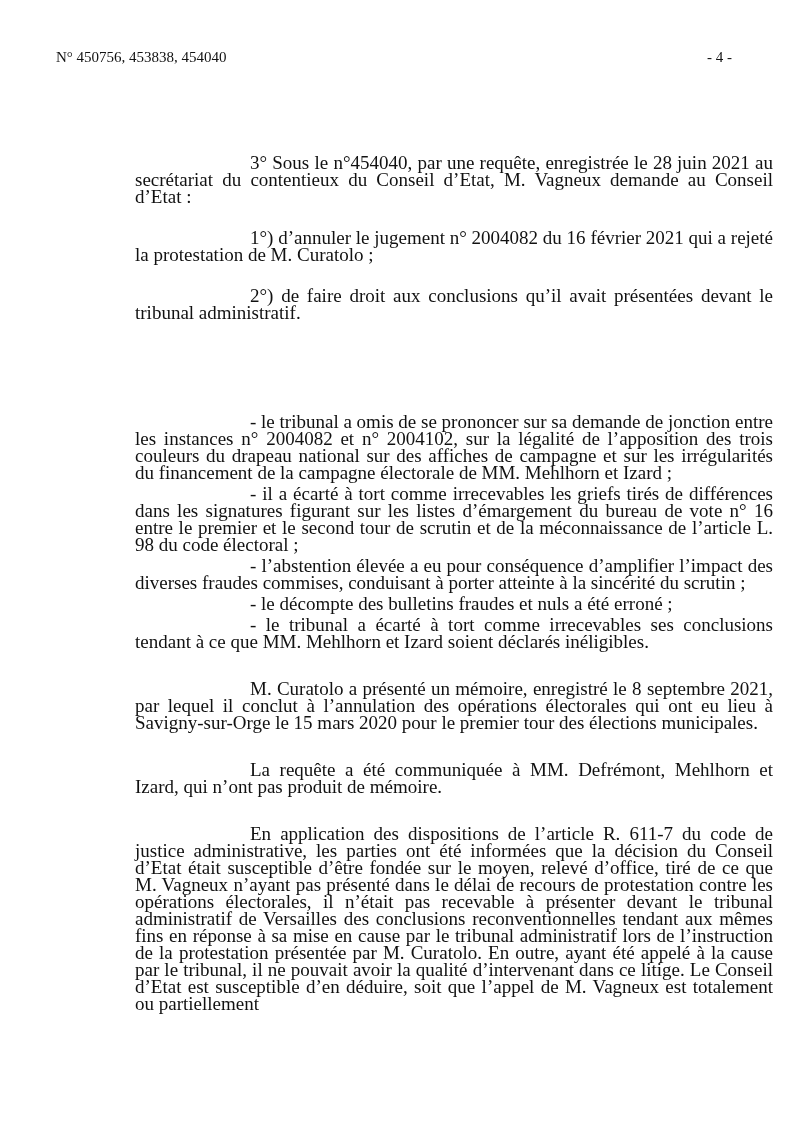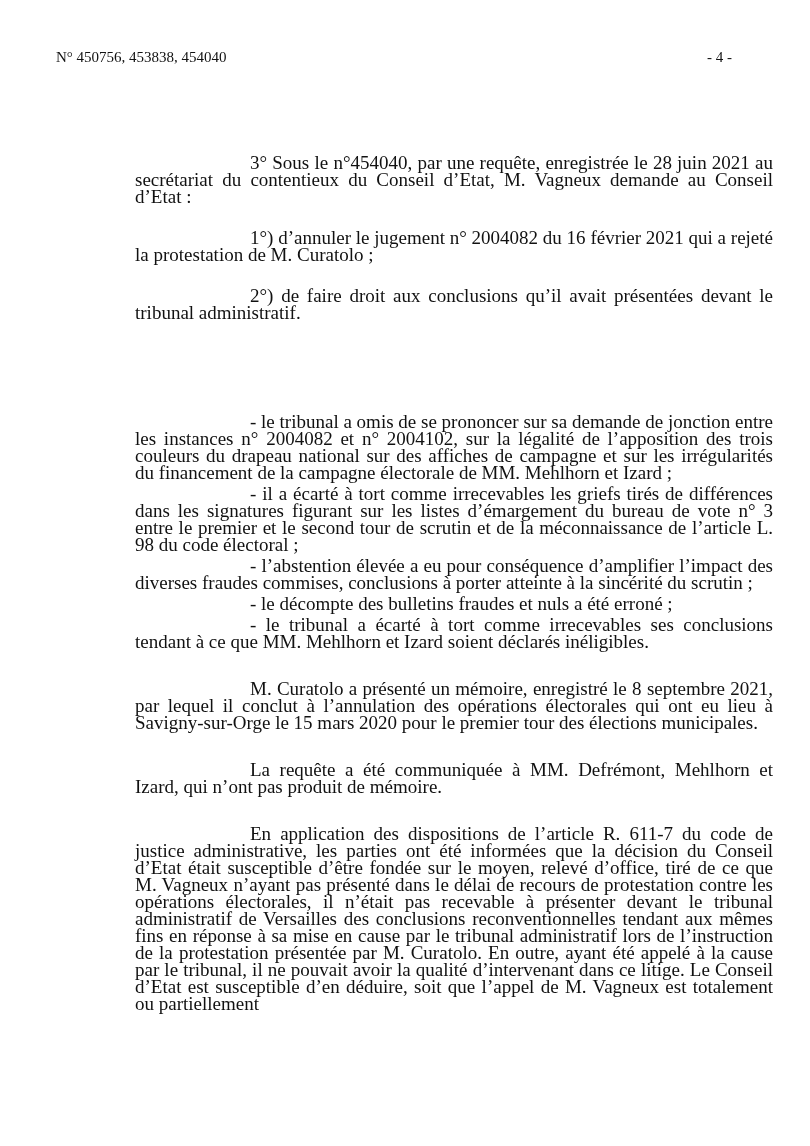--- a/index.html
+++ b/index.html
@@ -34,23 +34,23 @@
 
 <div class="body">
   <p class="p">3° Sous le n°454040, par une requête, enregistrée le 28 juin 2021 au secrétariat du contentieux du Conseil d’Etat, M. Vagneux demande au Conseil d’Etat :</p>
   <div class="gap-s"></div>
   <p class="p">1°) d’annuler le jugement n° 2004082 du 16 février 2021 qui a rejeté la protestation de M. Curatolo ;</p>
   <div class="gap-s"></div>
   <p class="p">2°) de faire droit aux conclusions qu’il avait présentées devant le tribunal administratif.</p>
   <div class="gap-l"></div>
   <p class="p">- le tribunal a omis de se prononcer sur sa demande de jonction entre les instances n° 2004082 et n° 2004102, sur la légalité de l’apposition des trois couleurs du drapeau national sur des affiches de campagne et sur les irrégularités du financement de la campagne électorale de MM. Mehlhorn et Izard ;</p>
   <div class="gap-xs"></div>
-  <p class="p">- il a écarté à tort comme irrecevables les griefs tirés de différences dans les signatures figurant sur les listes d’émargement du bureau de vote n° 3 entre le premier et le second tour de scrutin et de la méconnaissance de l’article L. 98 du code électoral ;</p>
+  <p class="p">- il a écarté à tort comme irrecevables les griefs tirés de différences dans les signatures figurant sur les listes d’émargement du bureau de vote n° 16 entre le premier et le second tour de scrutin et de la méconnaissance de l’article L. 98 du code électoral ;</p>
   <div class="gap-xs"></div>
-  <p class="p">- l’abstention élevée a eu pour conséquence d’amplifier l’impact des diverses fraudes commises, conclusions à porter atteinte à la sincérité du scrutin ;</p>
+  <p class="p">- l’abstention élevée a eu pour conséquence d’amplifier l’impact des diverses fraudes commises, conduisant à porter atteinte à la sincérité du scrutin ;</p>
   <div class="gap-xs"></div>
   <p class="p">- le décompte des bulletins fraudes et nuls a été erroné ;</p>
   <div class="gap-xs"></div>
   <p class="p">- le tribunal a écarté à tort comme irrecevables ses conclusions tendant à ce que MM. Mehlhorn et Izard soient déclarés inéligibles.</p>
   <div class="gap-m"></div>
   <p class="p">M. Curatolo a présenté un mémoire, enregistré le 8 septembre 2021, par lequel il conclut à l’annulation des opérations électorales qui ont eu lieu à Savigny-sur-Orge le 15 mars 2020 pour le premier tour des élections municipales.</p>
   <div class="gap-m"></div>
   <p class="p">La requête a été communiquée à MM. Defrémont, Mehlhorn et Izard, qui n’ont pas produit de mémoire.</p>
   <div class="gap-m"></div>
   <p class="p">En application des dispositions de l’article R. 611-7 du code de justice administrative, les parties ont été informées que la décision du Conseil d’Etat était susceptible d’être fondée sur le moyen, relevé d’office, tiré de ce que M. Vagneux n’ayant pas présenté dans le délai de recours de protestation contre les opérations électorales, il n’était pas recevable à présenter devant le tribunal administratif de Versailles des conclusions reconventionnelles tendant aux mêmes fins en réponse à sa mise en cause par le tribunal administratif lors de l’instruction de la protestation présentée par M. Curatolo. En outre, ayant été appelé à la cause par le tribunal, il ne pouvait avoir la qualité d’intervenant dans ce litige. Le Conseil d’Etat est susceptible d’en déduire, soit que l’appel de M. Vagneux est totalement ou partiellement</p>

